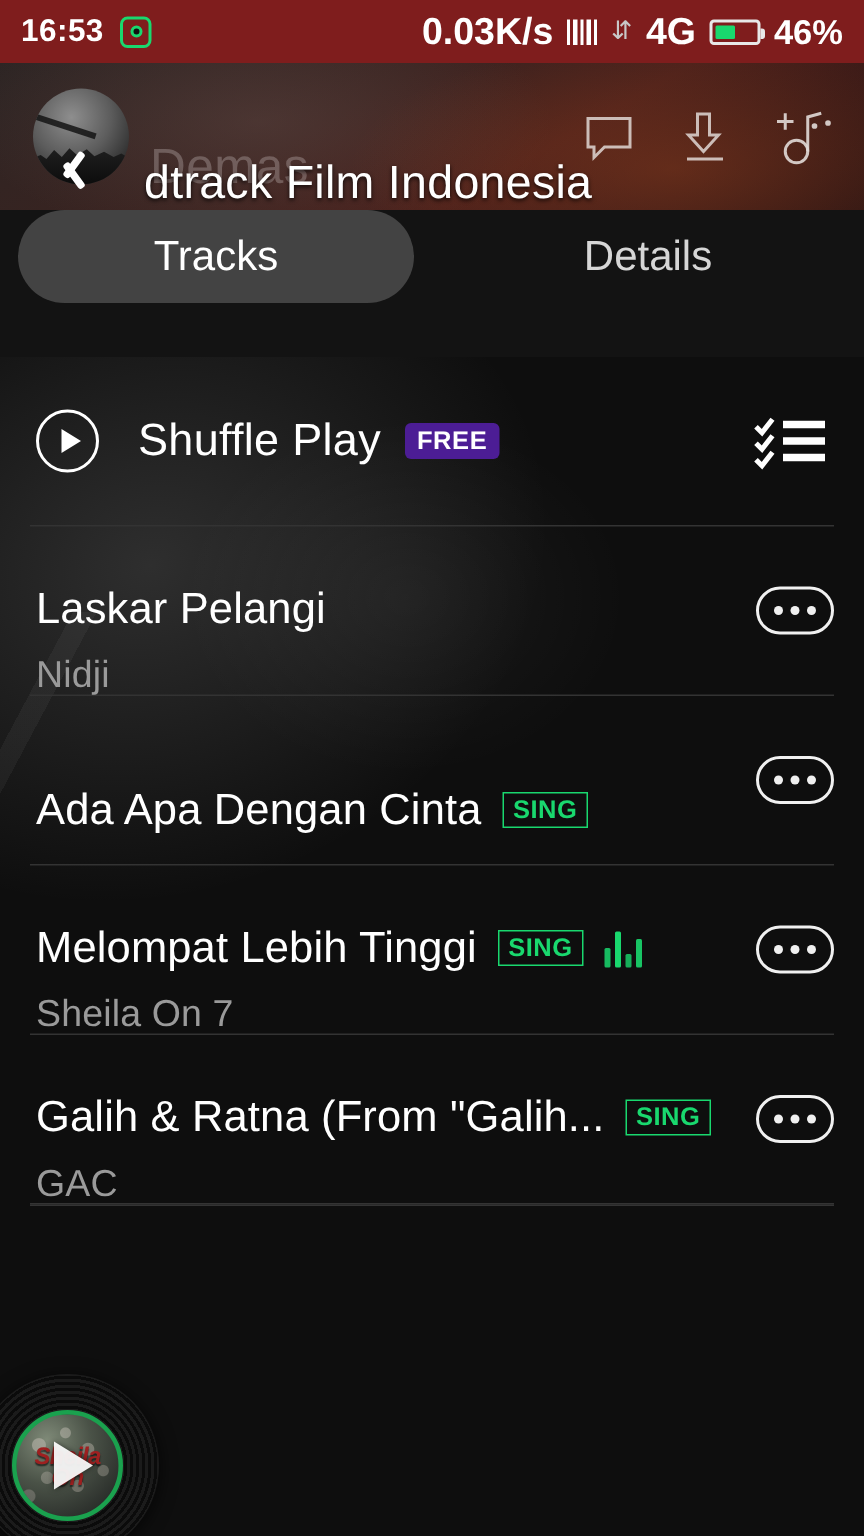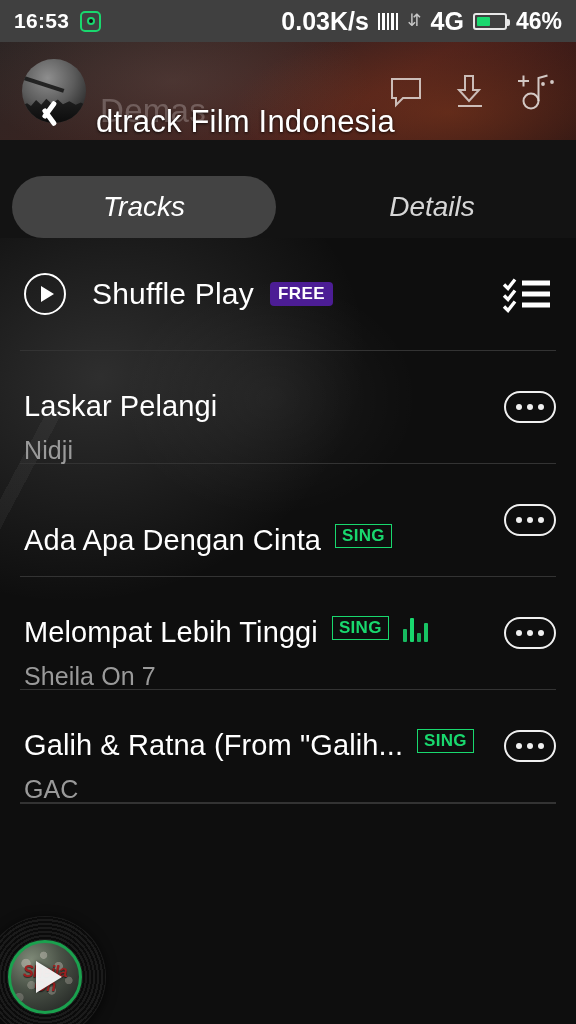--- a/index.html
+++ b/index.html
@@ -7,21 +7,21 @@
     width:576px; height:1024px;
     background:#000;
     font-family:"Liberation Sans", sans-serif;
     overflow:hidden;
   }
   .screen { position:relative; width:576px; height:1024px; background:#090909; overflow:hidden; }
 
   
   .statusbar {
     position:absolute; top:0; left:0; width:576px; height:42px;
-    background:#404040; display:flex; align-items:center;
+    background:#7f1d1d; display:flex; align-items:center;
     padding:0 14px; z-index:40;
   }
   .sb-clock { color:#fff; font-size:21px; font-weight:bold; letter-spacing:.3px; }
   .sb-rec {
     width:21px; height:21px; margin-left:11px; border-radius:5px;
     border:2.5px solid #19d86e; display:flex; align-items:center; justify-content:center;
   }
   .sb-rec i { display:block; width:8px; height:8px; border-radius:50%; background:#111;
               border:2px solid #19d86e; }
   .sb-right { margin-left:auto; display:flex; align-items:center; gap:9px; }
@@ -86,21 +86,21 @@
   .hdr-actions { position:absolute; right:18px; top:0; height:98px;
                  display:flex; align-items:center; gap:20px; }
   .ic { position:relative; opacity:.92; }
   .ic-comment { width:44px; height:44px; }
   .ic-download { width:44px; height:44px; }
   .ic-addnote { width:46px; height:46px; }
 
   
   .tabs {
     position:absolute; top:140px; left:0; width:576px; height:98px;
-    background:#131313; display:flex; align-items:flex-end; z-index:20;font-style:italic;
+    background:#131313; display:flex; align-items:flex-start; z-index:20;
   }
   .tab {
     flex:1; text-align:center; font-size:28px; color:#d6d6d6;
     height:62px; line-height:62px; margin:0 12px; border-radius:31px;
   }
   .tab.active { background:#434343; color:#ffffff; }
 
   
   .body {
     position:absolute; top:238px; left:0; width:576px; height:786px;
@@ -145,21 +145,21 @@
   }
   .queue-icon { margin-left:auto; width:50px; height:44px; position:relative; }
 
   .divider { height:1px; background:#333333; margin:0 20px; }
 
   
   .track {
     position:relative; height:112px; padding:0 20px 0 24px; display:flex; align-items:center;
   }
   .track-main { flex:1 1 auto; min-width:0; }
-  .track-top { display:flex; align-items:flex-start; gap:14px;margin-top:40px; }
+  .track-top { display:flex; align-items:center; gap:14px;margin-top:40px; }
   .track-title {
     font-size:29px; color:#ffffff; white-space:nowrap; overflow:hidden;
     text-overflow:ellipsis; letter-spacing:.1px; max-width:392px;
   }
   .badge-sing {
     flex:0 0 auto; border:1.5px solid #19d86e; color:#19d86e; font-size:17px; font-weight:bold;
     padding:2px 6px 3px; border-radius:0; line-height:1; letter-spacing:.3px;
   }
   .eq { flex:0 0 auto; display:flex; align-items:flex-end; gap:3px; height:26px; }
   .eq b { display:block; width:4px; background:#19d86e; border-radius:1px; }

